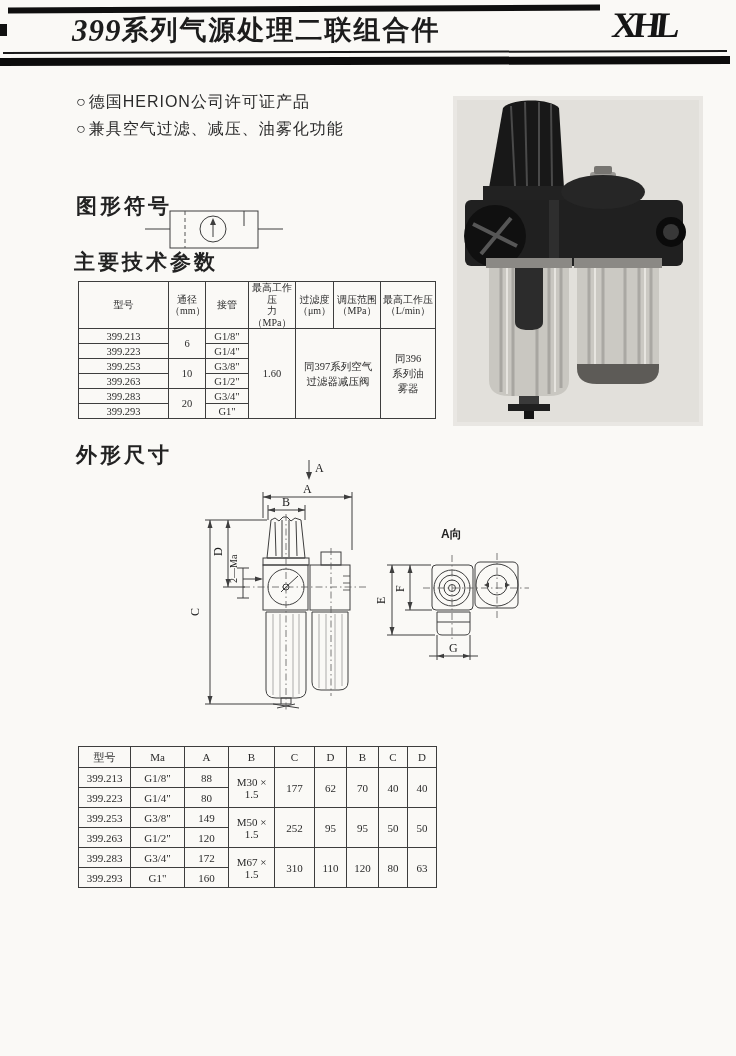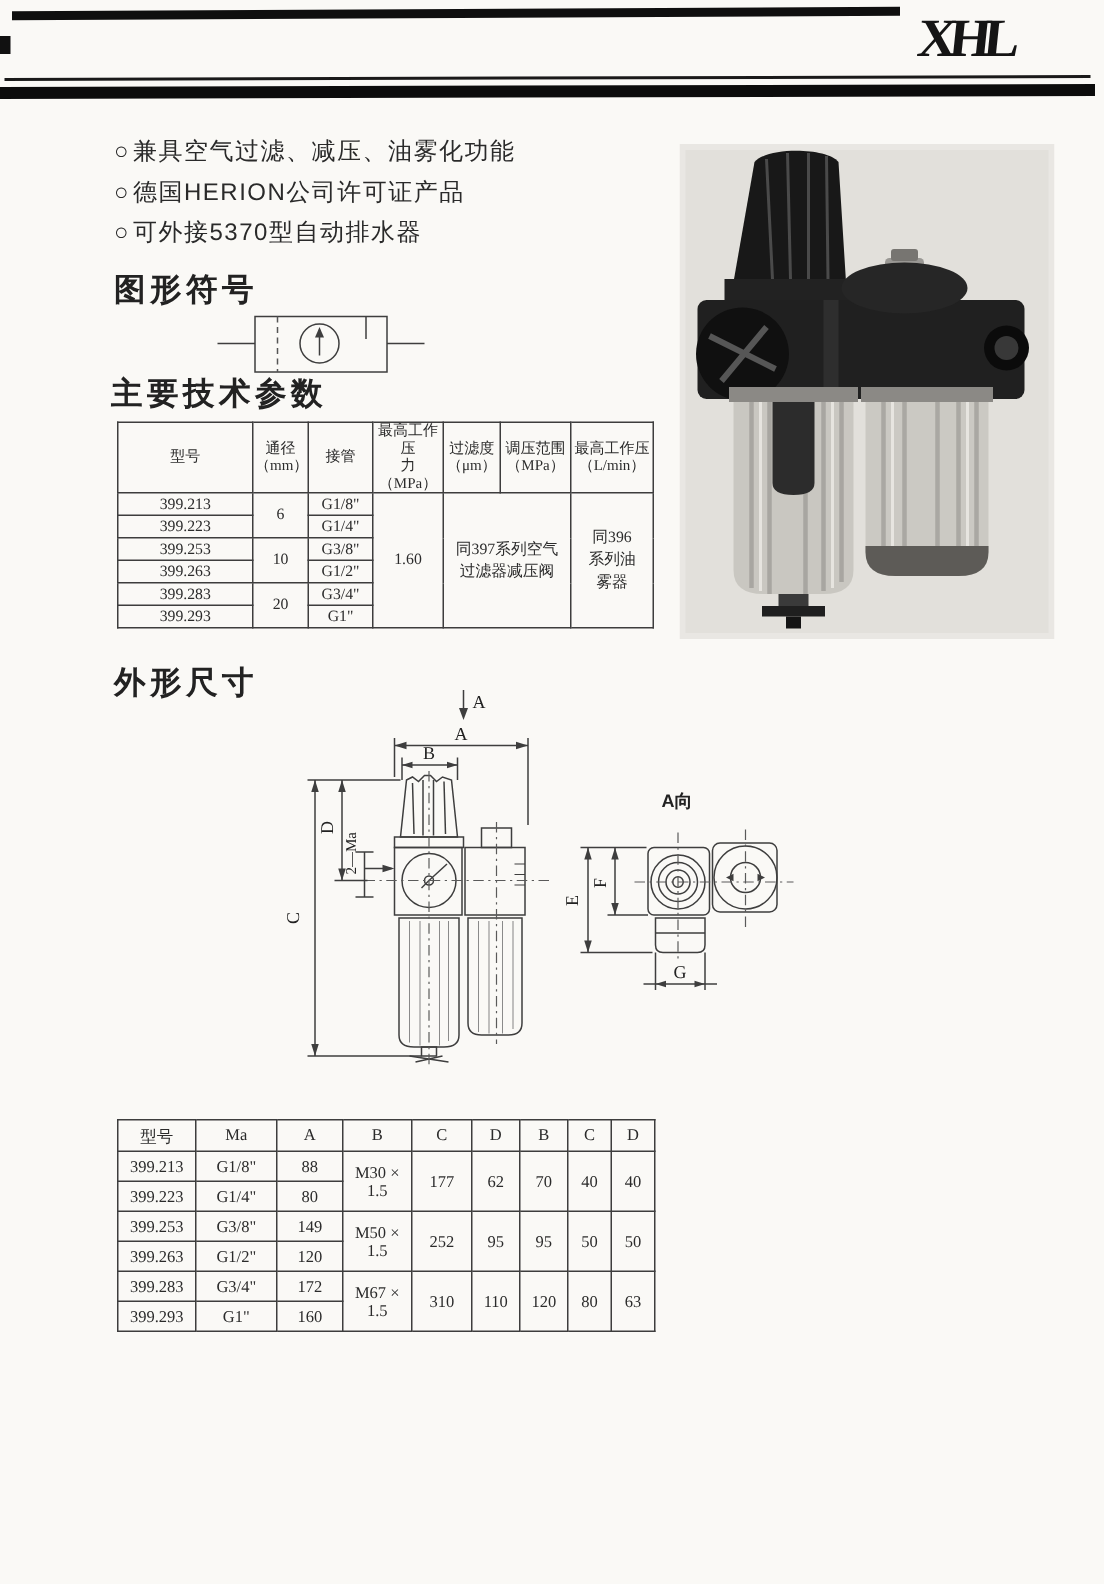--- a/index.html
+++ b/index.html
@@ -16,21 +16,21 @@
   .logo{position:absolute;left:612px;top:4px;font-family:"Liberation Serif","DejaVu Serif",serif;
     font-weight:700;font-size:36px;letter-spacing:-5px;transform:skewX(-6deg);color:#151515;}
   .rule-thin{position:absolute;left:3px;top:51px;width:724px;height:2px;background:#1a1a1a;transform:rotate(-0.15deg);}
   .rule-thick{position:absolute;left:0;top:57px;width:730px;height:8px;background:#0c0c0c;transform:rotate(-0.15deg);}
   
   .intro{position:absolute;left:76px;top:88px;font-size:16px;letter-spacing:1px;color:#2a2a2a;}
   .intro .line{height:27px;line-height:27px;white-space:nowrap;}
   .intro .mark{margin-right:2px;}
   
   .h{position:absolute;font-size:21px;font-weight:800;letter-spacing:3px;color:#222;}
-  #h-symbol{left:76px;top:179px;}
+  #h-symbol{left:76px;top:192px;}
   #h-params{left:74px;top:248px;}
   #h-dims{left:76px;top:441px;}
   
   table{border-collapse:collapse;table-layout:fixed;background:transparent;}
   td,th{border:1px solid #3d3d3d;text-align:center;vertical-align:middle;padding:0 1px;overflow:hidden;
         font-family:"Liberation Serif","DejaVu Serif",serif;color:#2b2b2b;}
   .t1{position:absolute;left:78px;top:281px;width:357px;}
   .t1 th{font-weight:400;font-size:10px;line-height:1.15;height:30px;margin-left:28px;}
   .t1 td{font-size:10.5px;height:14px;line-height:13px;}
   .t1 .note{font-size:10.5px;line-height:15px;}
@@ -46,28 +46,30 @@
   .dimtext{font-family:"Liberation Serif","DejaVu Serif",serif;font-size:12px;fill:#222;}
   .dimtext-cn{font-family:"Liberation Sans","DejaVu Sans",sans-serif;font-size:12px;font-weight:700;fill:#222;}
 </style>
 </head>
 <body>
 
 <div class="page">
 
   <div class="topbar"></div>
   <div class="edge-mark"></div>
+  <div class="title">
+    <span class="num">399</span><span class="cn">系列气源处理二联组合件</span>
+  </div>
   <div class="logo">XHL</div>
   <div class="rule-thin"></div>
   <div class="rule-thick"></div>
 
   <div class="intro">
+    <div class="line"><span class="mark">○</span><span>德国HERION公司许可证产品</span></div>
     <div class="line"><span class="mark">○</span><span>兼具空气过滤、减压、油雾化功能</span></div>
-    <div class="line"><span class="mark">○</span><span>德国HERION公司许可证产品</span></div>
-    <div class="line"><span class="mark">○</span><span>可外接5370型自动排水器</span></div>
   </div>
 
   <div class="h" id="h-symbol">图形符号</div>
   <svg id="symbol-svg" width="170" height="48" viewBox="0 0 170 48">
     <line class="dline" x1="5" y1="23" x2="30" y2="23"></line>
     <rect class="dline" x="30" y="5" width="88" height="37"></rect>
     <line x1="45" y1="5" x2="45" y2="42" stroke="#555" stroke-width="1" stroke-dasharray="4 3"></line>
     <circle class="dline" cx="73" cy="23" r="13"></circle>
     <line class="dline" x1="73" y1="31" x2="73" y2="15"></line>
     <polygon points="73,12 70,19 76,19" fill="#3e3e3e"></polygon>

